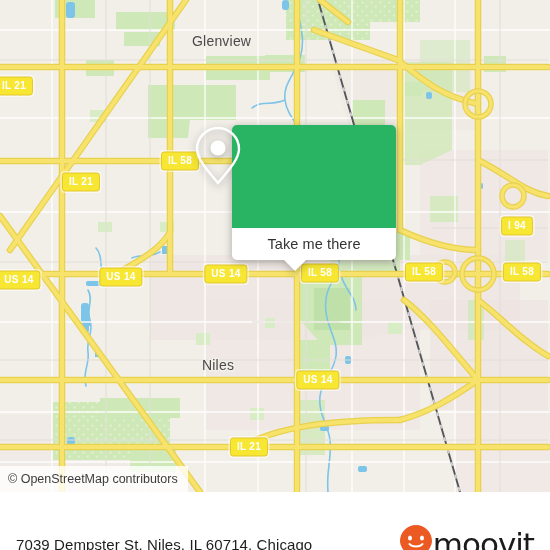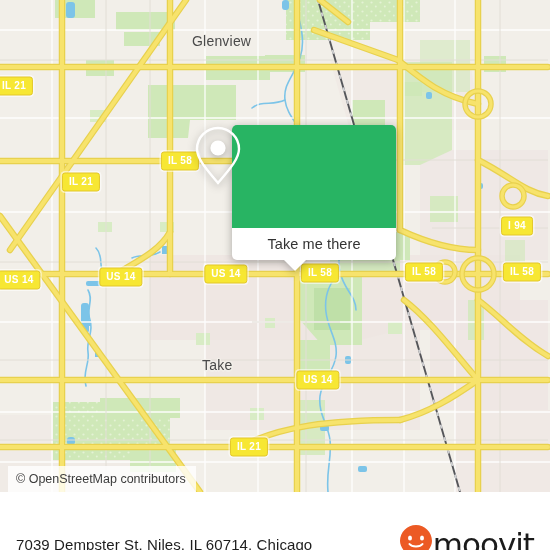--- a/index.html
+++ b/index.html
@@ -102,21 +102,21 @@
     margin-left: -11px;
     width: 0; height: 0;
     border-left: 11px solid transparent;
     border-right: 11px solid transparent;
     border-top: 11px solid #ffffff;
   }
 
   
   #attribution {
     position: absolute;
-    left: 8px;
+    left: 0;
     top: 466px;
     height: 26px;
     display: flex;
     align-items: center;
     padding: 0 10px 0 8px;
     background: rgba(255,255,255,.80);
     color: #3c3c3c;
     font-size: 12.5px;
     font-family: "Liberation Sans", sans-serif;
   }
@@ -349,21 +349,21 @@
         <g stroke="#f7e36c" stroke-width="3.2">
           <circle cx="478" cy="104" r="13"></circle>
           <circle cx="478" cy="274" r="16"></circle>
           <circle cx="513" cy="196" r="11"></circle>
           <circle cx="445" cy="272" r="10"></circle>
         </g>
       </g>
     </svg>
 
     <div class="place-label" style="left:192px; top:33px;">Glenview</div>
-    <div class="place-label" style="left:202px; top:357px;">Take</div>
+    <div class="place-label" style="left:202px; top:357px;">Niles</div>
 
     <div class="shield" style="left:14px; top:86px;">IL 21</div>
     <div class="shield" style="left:180px; top:161px;">IL 58</div>
     <div class="shield" style="left:81px; top:182px;">IL 21</div>
     <div class="shield" style="left:517px; top:206px;margin-top:20px;">I 94</div>
     <div class="shield" style="left:19px; top:280px;">US 14</div>
     <div class="shield" style="left:121px; top:277px;">US 14</div>
     <div class="shield" style="left:226px; top:274px;">US 14</div>
     <div class="shield" style="left:320px; top:273px;">IL 58</div>
     <div class="shield" style="left:424px; top:272px;">IL 58</div>

